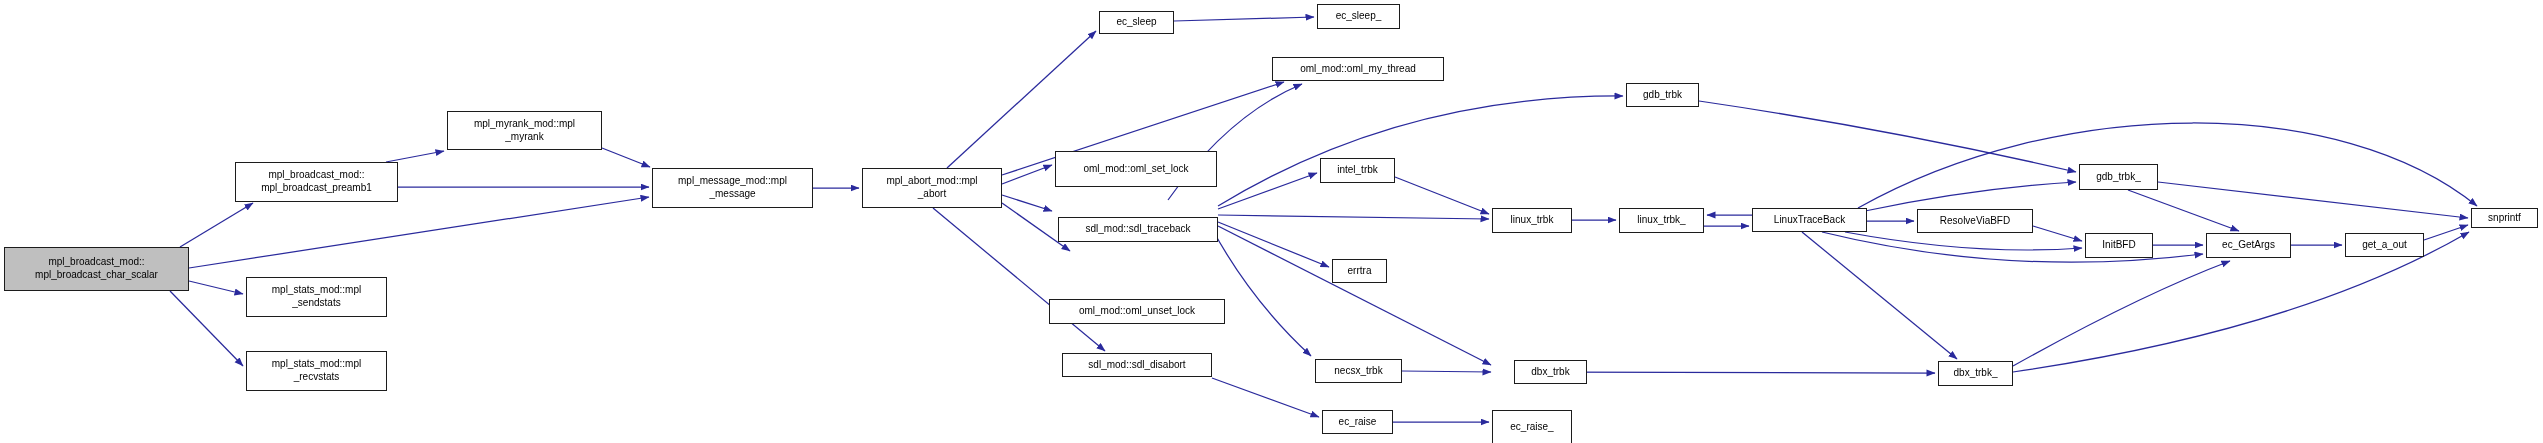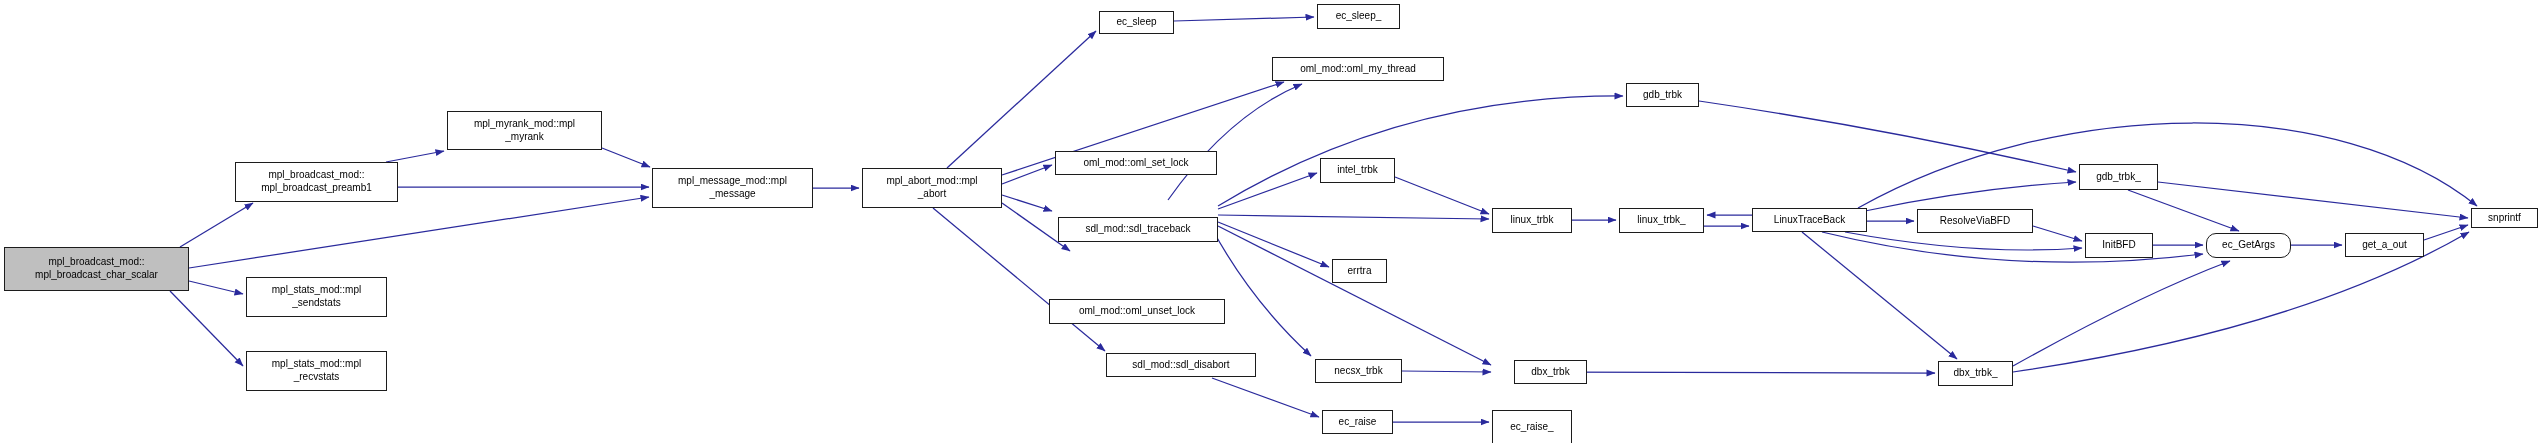--- a/index.html
+++ b/index.html
@@ -122,21 +122,21 @@
       </div>
       <div class="node" style="left: 1099px; top: 11px; width: 75px; height: 23px;">
         <div class="line">ec_sleep</div>
       </div>
       <div class="node" style="left: 1317px; top: 4px; width: 83px; height: 25px;">
         <div class="line">ec_sleep_</div>
       </div>
       <div class="node" style="left: 1272px; top: 57px; width: 172px; height: 24px;">
         <div class="line">oml_mod::oml_my_thread</div>
       </div>
-      <div class="node" style="left: 1055px; top: 151px; width: 162px; height: 24px;">
+      <div class="node" style="left: 1055px; top: 151px; width: 162px; height: 36px;">
         <div class="line">oml_mod::oml_set_lock</div>
       </div>
       <div class="node" style="left: 1058px; top: 200px; width: 160px; height: 25px; margin-top: 17px;">
         <div class="line">sdl_mod::sdl_traceback</div>
       </div>
       <div class="node" style="left: 1049px; top: 253px; width: 176px; height: 25px; margin-top: 46px;">
         <div class="line">oml_mod::oml_unset_lock</div>
       </div>
       <div class="node" style="left: 1320px; top: 158px; width: 75px; height: 25px;">
         <div class="line">intel_trbk</div>
@@ -158,30 +158,30 @@
       </div>
       <div class="node" style="left: 2079px; top: 164px; width: 79px; height: 26px;">
         <div class="line">gdb_trbk_</div>
       </div>
       <div class="node" style="left: 1917px; top: 209px; width: 116px; height: 24px;">
         <div class="line">ResolveViaBFD</div>
       </div>
       <div class="node" style="left: 2085px; top: 233px; width: 68px; height: 25px;">
         <div class="line">InitBFD</div>
       </div>
-      <div class="node" style="left: 2206px; top: 233px; width: 85px; height: 25px; border-radius: 10px;">
+      <div class="node" style="left: 2206px; top: 233px; width: 85px; height: 25px;">
         <div class="line">ec_GetArgs</div>
       </div>
       <div class="node" style="left: 2345px; top: 233px; width: 79px; height: 24px;">
         <div class="line">get_a_out</div>
       </div>
       <div class="node" style="left: 2471px; top: 208px; width: 67px; height: 20px;">
         <div class="line">snprintf</div>
       </div>
-      <div class="node" style="left: 1062px; top: 353px; width: 150px; height: 24px; margin-left: 44px;">
+      <div class="node" style="left: 1062px; top: 353px; width: 150px; height: 24px;">
         <div class="line">sdl_mod::sdl_disabort</div>
       </div>
       <div class="node" style="left: 1315px; top: 359px; width: 87px; height: 24px;">
         <div class="line">necsx_trbk</div>
       </div>
       <div class="node" style="left: 1494px; top: 360px; width: 73px; height: 24px; margin-left: 20px;">
         <div class="line">dbx_trbk</div>
       </div>
       <div class="node" style="left: 1322px; top: 410px; width: 71px; height: 24px;">
         <div class="line">ec_raise</div>

